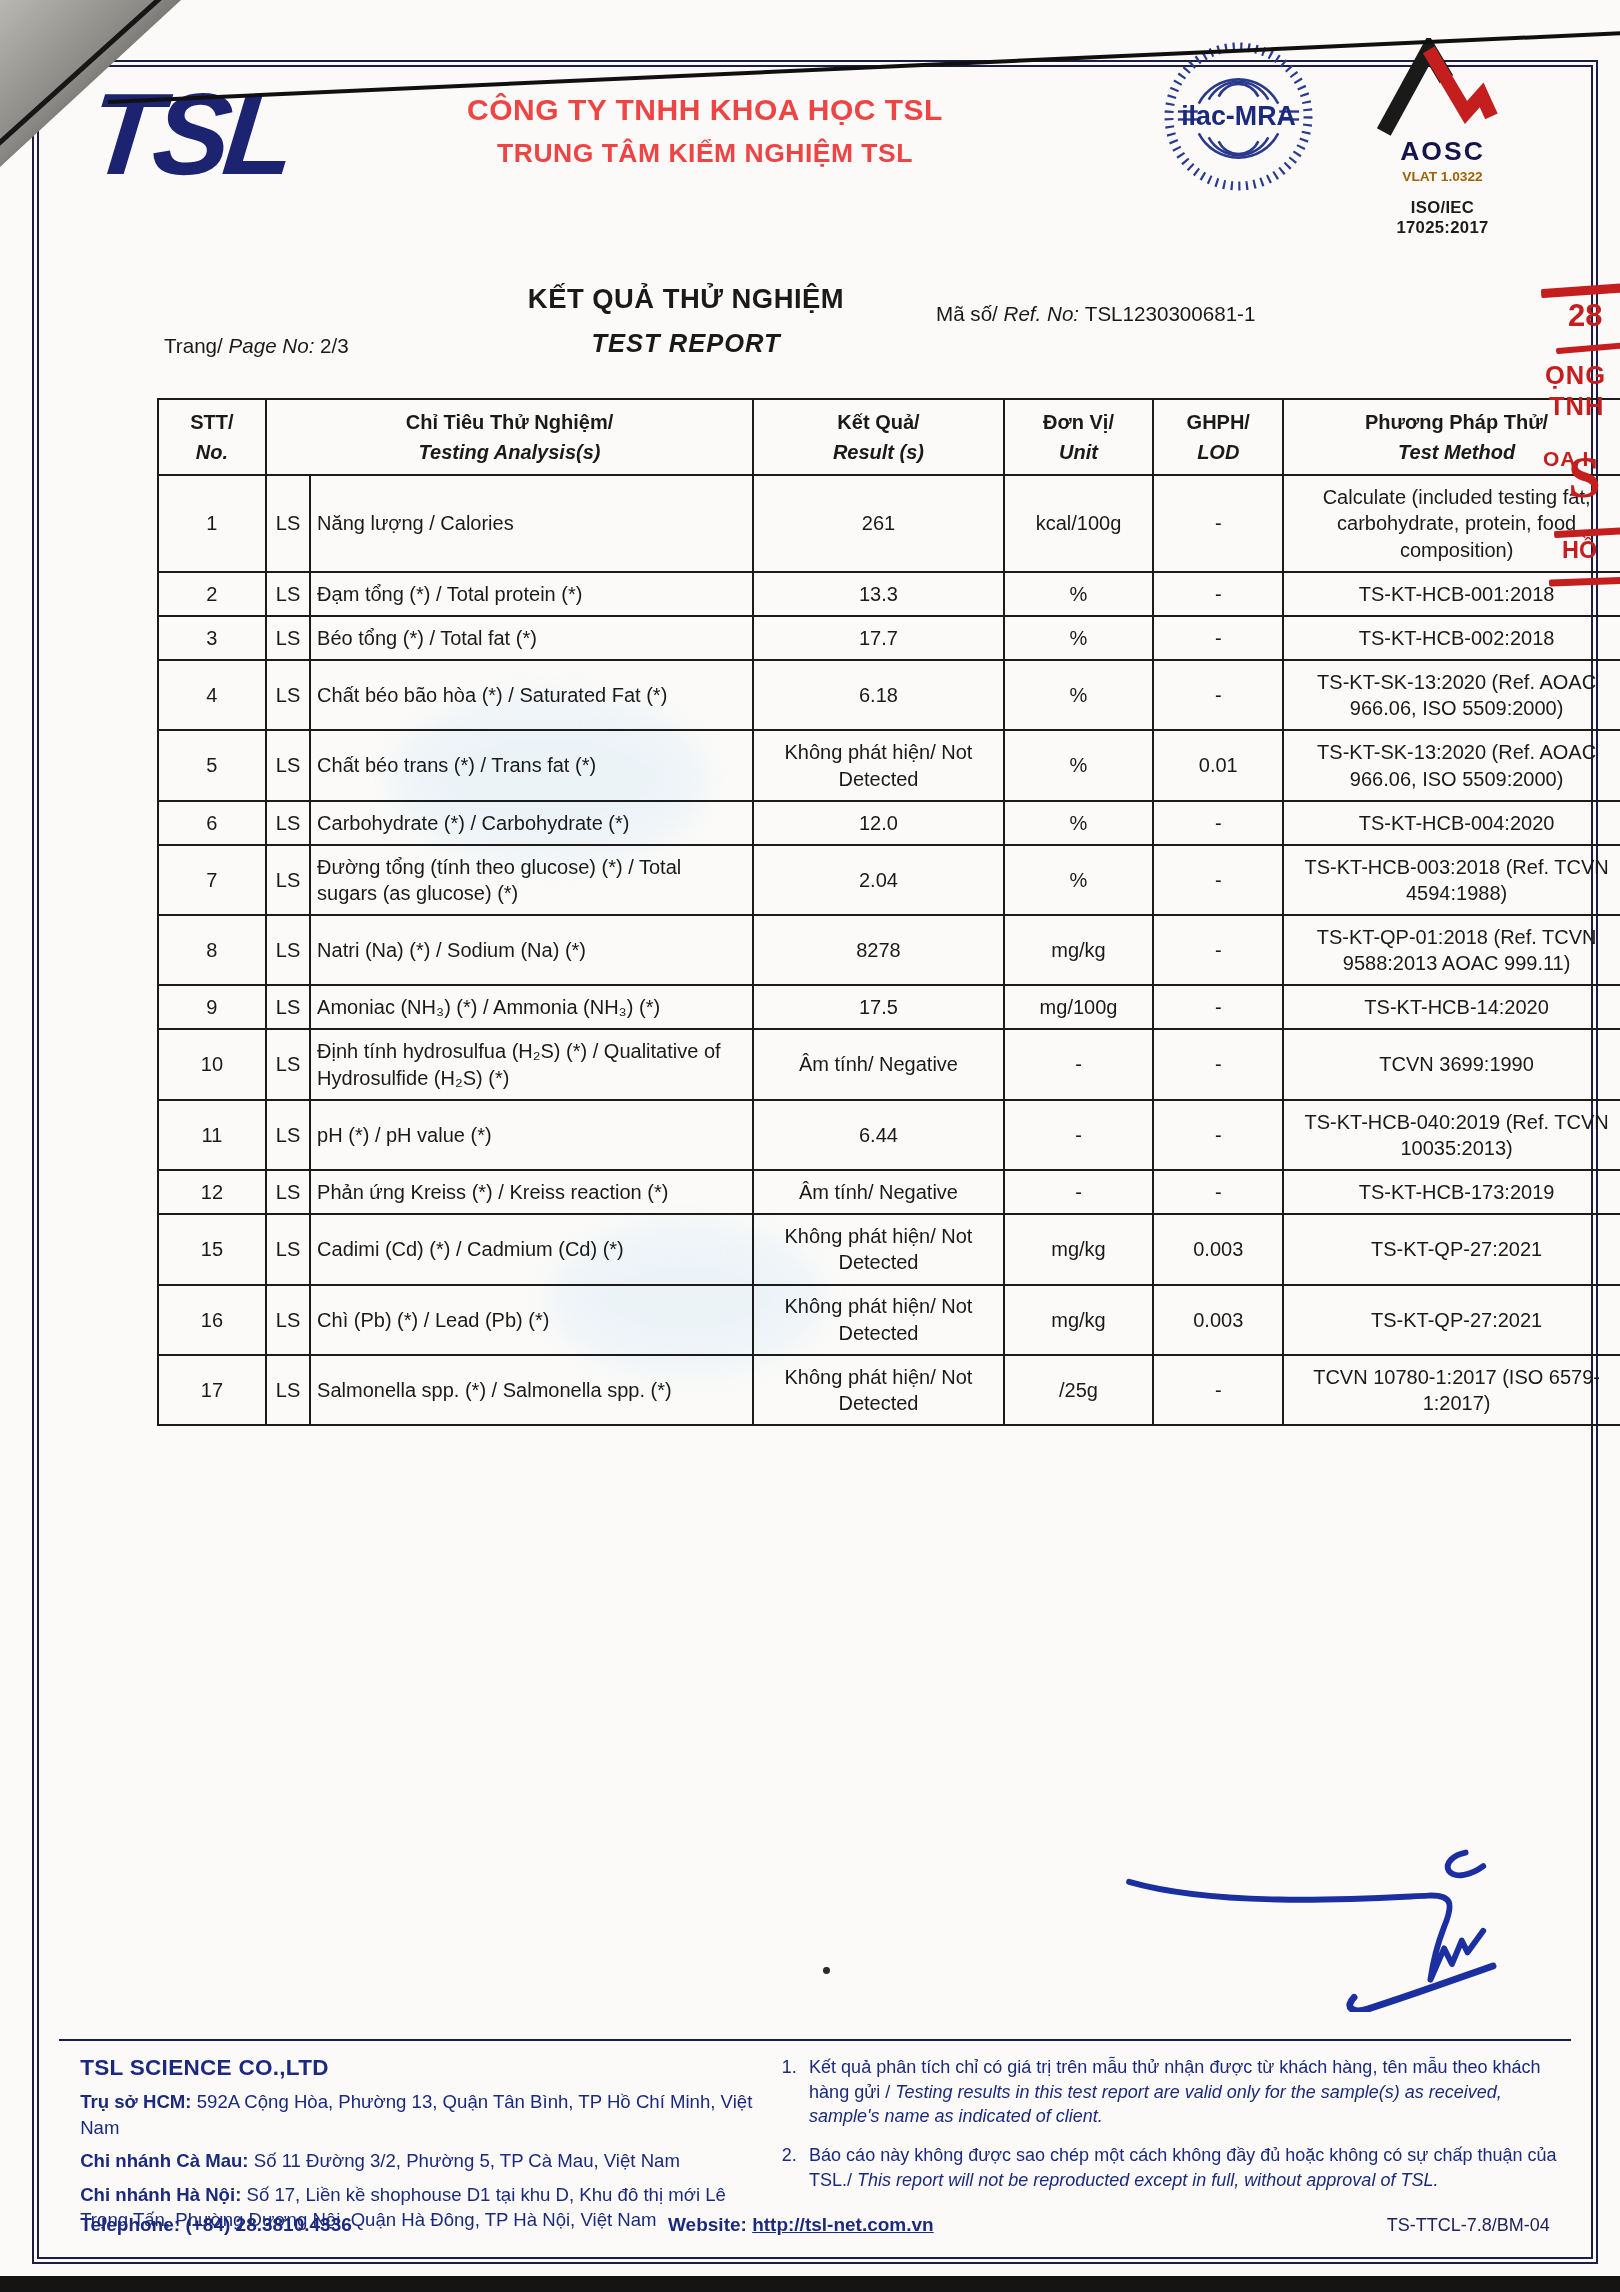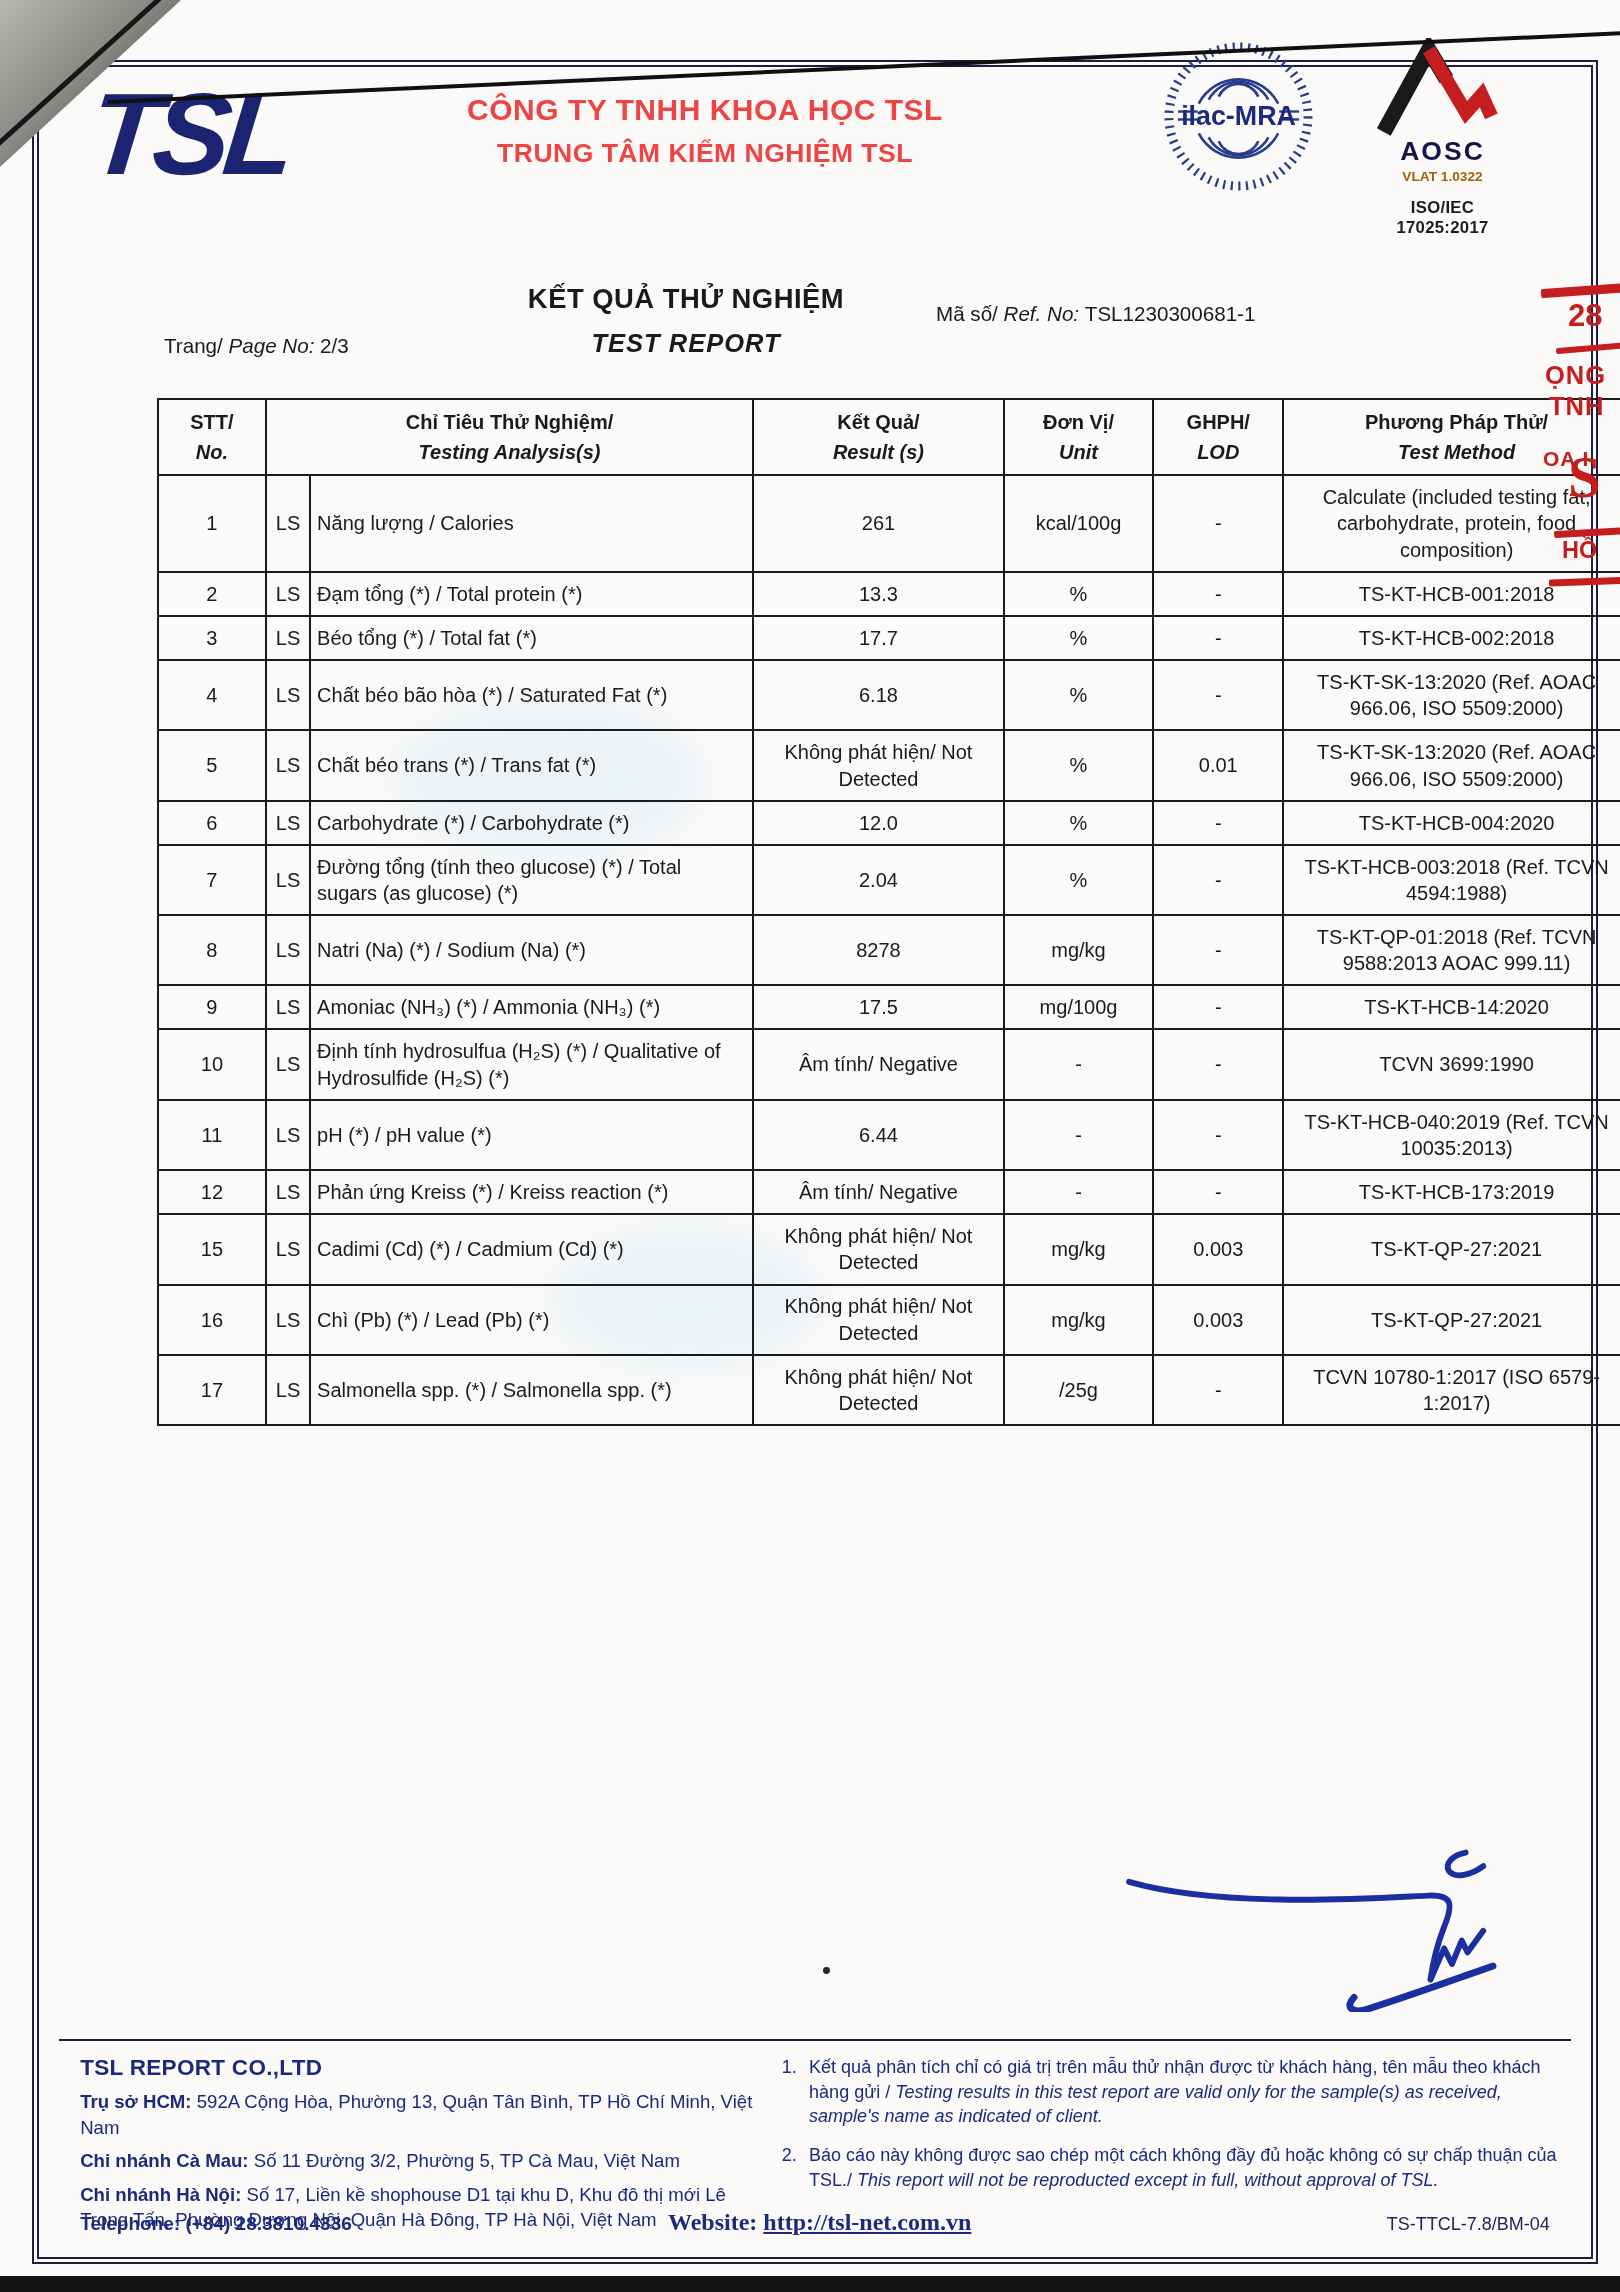--- a/index.html
+++ b/index.html
@@ -71,21 +71,21 @@
   .footer-grid{display:grid;grid-template-columns:46% 54%;column-gap:25.5px;}
   .f-company{font-size:22.5px;font-weight:bold;letter-spacing:0.3px;}
   .f-line{font-size:18.6px;margin-top:8.8px;line-height:1.35;}
   .f-line b{font-weight:bold;}
   .notes{font-size:18px;line-height:1.38;}
   .note{display:flex;margin-bottom:13.7px;}
   .note .num{width:27.4px;flex:none;}
   .note i{font-style:italic;}
   .f-bottom{position:absolute;left:21.6px;right:21.6px;bottom:13.7px;display:flex;align-items:baseline;}
   .f-tel{font-size:19px;font-weight:bold;width:40%;}
-  .f-web{font-size:24px;font-weight:bold;flex:1;font-family:Liberation Serif, serif;}
+  .f-web{font-size:19px;font-weight:bold;flex:1;}
   .f-web a{color:#1b2a7d;text-decoration:underline;}
   .f-code{font-size:18px;color:#23235c;}
 
   
   .stamp{position:absolute;z-index:7;color:#c41e1e;font-weight:bold;}
   .stamp-bar{position:absolute;background:#c41e1e;z-index:7;border-radius:2px;}
   .sb1{left:1541px;top:286px;width:90px;height:8.8px;transform:rotate(-4deg);}
   .sb2{left:1556px;top:345px;width:74px;height:5.9px;transform:rotate(-5deg);}
   .sb3{left:1554px;top:529px;width:78px;height:6.9px;transform:rotate(-3deg);}
   .sb4{left:1549px;top:578px;width:83px;height:6.9px;transform:rotate(-2deg);}
@@ -332,21 +332,21 @@
   <svg class="signature" width="392" height="181" viewBox="0 0 400 185">
     <path d="M12,52 C110,80 270,68 318,66 C342,65 344,74 334,98 C327,116 322,138 320,152 L334,120 L342,136 L352,112 L358,124 L374,102" fill="none" stroke="#1b2fa0" stroke-width="6" stroke-linecap="round" stroke-linejoin="round"></path>
     <path d="M356,22 C344,24 334,33 339,41 C345,49 362,45 374,36" fill="none" stroke="#1b2fa0" stroke-width="6" stroke-linecap="round"></path>
     <path d="M242,170 C232,180 240,187 256,182 C300,168 344,152 384,138" fill="none" stroke="#1b2fa0" stroke-width="7" stroke-linecap="round"></path>
   </svg>
   <div class="center-dot"></div>
 
   <div class="footer">
     <div class="footer-grid">
       <div>
-        <div class="f-company">TSL REPORT CO.,LTD</div>
+        <div class="f-company">TSL SCIENCE CO.,LTD</div>
         <div class="f-line"><b>Trụ sở HCM: </b><span>592A Cộng Hòa, Phường 13, Quận Tân Bình, TP Hồ Chí Minh, Việt Nam</span></div>
         <div class="f-line"><b>Chi nhánh Cà Mau: </b><span>Số 11 Đường 3/2, Phường 5, TP Cà Mau, Việt Nam</span></div>
         <div class="f-line"><b>Chi nhánh Hà Nội: </b><span>Số 17, Liền kề shophouse D1 tại khu D, Khu đô thị mới Lê Trọng Tấn, Phường Dương Nội, Quận Hà Đông, TP Hà Nội, Việt Nam</span></div>
       </div>
       <div class="notes">
         <div class="note">
           <span class="num">1.</span>
           <span><span>Kết quả phân tích chỉ có giá trị trên mẫu thử nhận được từ khách hàng, tên mẫu theo khách hàng gửi / </span><i>Testing results in this test report are valid only for the sample(s) as received, sample's name as indicated of client.</i></span>
         </div>
         <div class="note">

